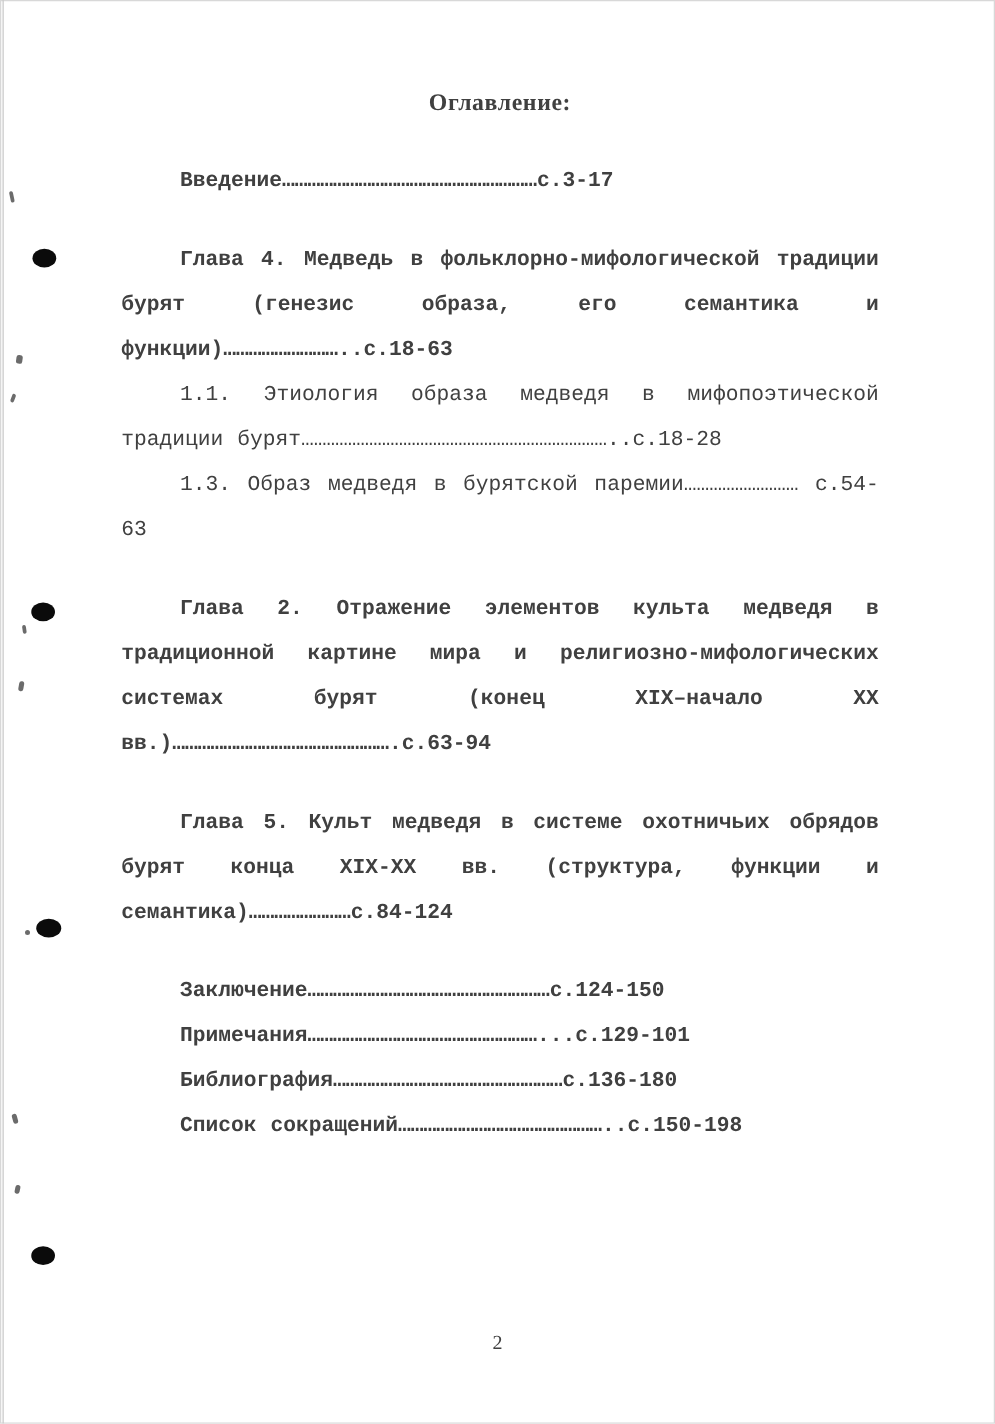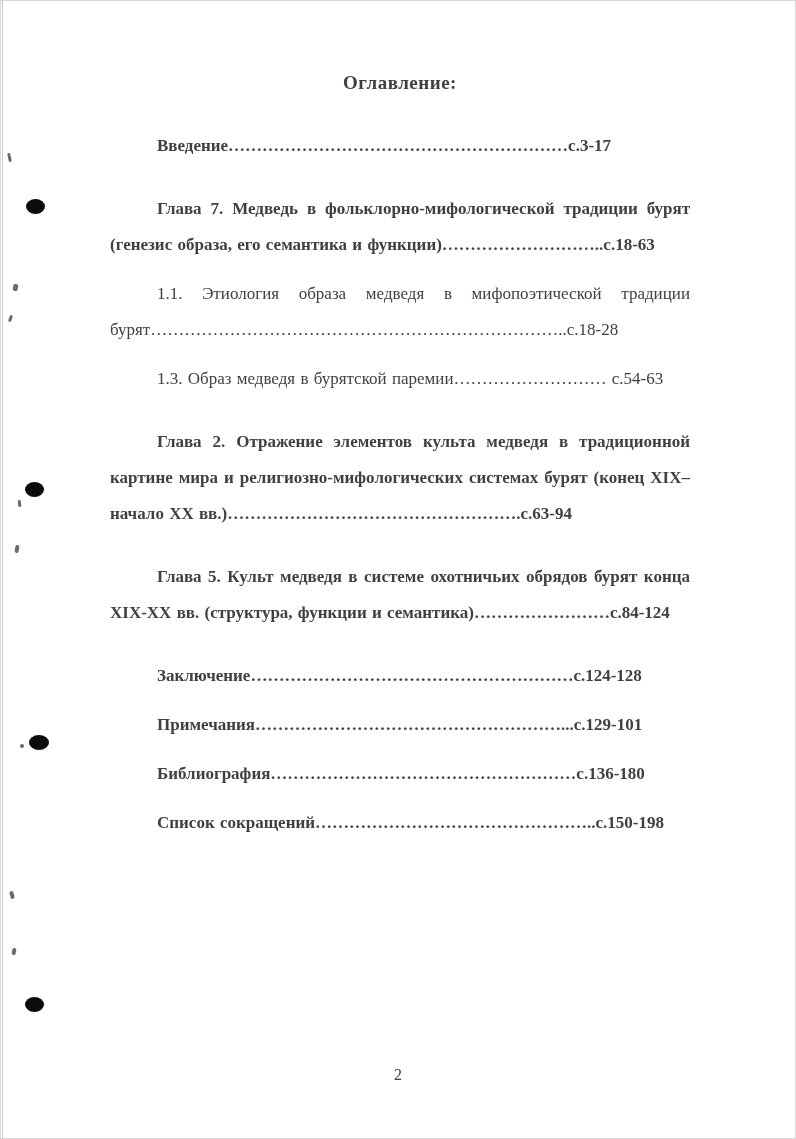--- a/index.html
+++ b/index.html
@@ -33,26 +33,27 @@
     width: 606px;
   }
   .doc-title {
     text-align: center;
     font-weight: bold;
     font-size: 19px;
     margin: 0 0 34px 0;
     letter-spacing: 0.5px;
   }
   .entry {
-    margin: 13px;
+    margin: 0;
     font-size: 17px;
     line-height: 36px;
     text-align: justify;
     text-indent: 47px;
     word-spacing: 1px;
+    font-family: Liberation Mono, monospace;
   }
   .entry.bold { font-weight: bold; }
   .entry.space-before { margin-top: 27px; }
   .page-number {
     position: absolute;
     left: 0;
     width: 100%;
     top: 1066px;
     text-align: center;
     font-size: 16px;
@@ -73,26 +74,26 @@
 <body>
 
 <div class="page">
 
   <div class="edge-line"></div>
 
   <div class="content">
     <h1 class="doc-title">Оглавление:</h1>
     <div>
         <p class="entry bold">Введение……………………………………………………с.3-17</p>
-        <p class="entry bold space-before">Глава 7. Медведь в фольклорно-мифологической традиции бурят (генезис образа, его семантика и функции)………………………..с.18-63</p>
+        <p class="entry bold space-before">Глава 4. Медведь в фольклорно-мифологической традиции бурят (генезис образа, его семантика и функции)………………………..с.18-63</p>
         <p class="entry">1.1. Этиология образа медведя в мифопоэтической традиции бурят………………………………………………………………..с.18-28</p>
         <p class="entry">1.3. Образ медведя в бурятской паремии……………………… с.54-63</p>
         <p class="entry bold space-before">Глава 2. Отражение элементов культа медведя в традиционной картине мира и религиозно-мифологических системах бурят (конец XIX–начало XX вв.)…………………………………………….с.63-94</p>
         <p class="entry bold space-before">Глава 5.  Культ медведя в системе охотничьих обрядов бурят конца XIX-XX вв. (структура, функции и семантика)……………………с.84-124</p>
-        <p class="entry bold space-before">Заключение…………………………………………………с.124-128</p>
+        <p class="entry bold space-before">Заключение…………………………………………………с.124-150</p>
         <p class="entry bold">Примечания………………………………………………...с.129-101</p>
         <p class="entry bold">Библиография………………………………………………с.136-180</p>
         <p class="entry bold">Список сокращений…………………………………………..с.150-198</p>
       </div>
   </div>
 
   <div class="page-number">2</div>
 
   <div class="scan-dot" style="left:26px; top:199px; width:19px; height:15px;"></div>
   <div class="scan-dot" style="left:25px; top:482px; width:19px; height:15px;"></div>

